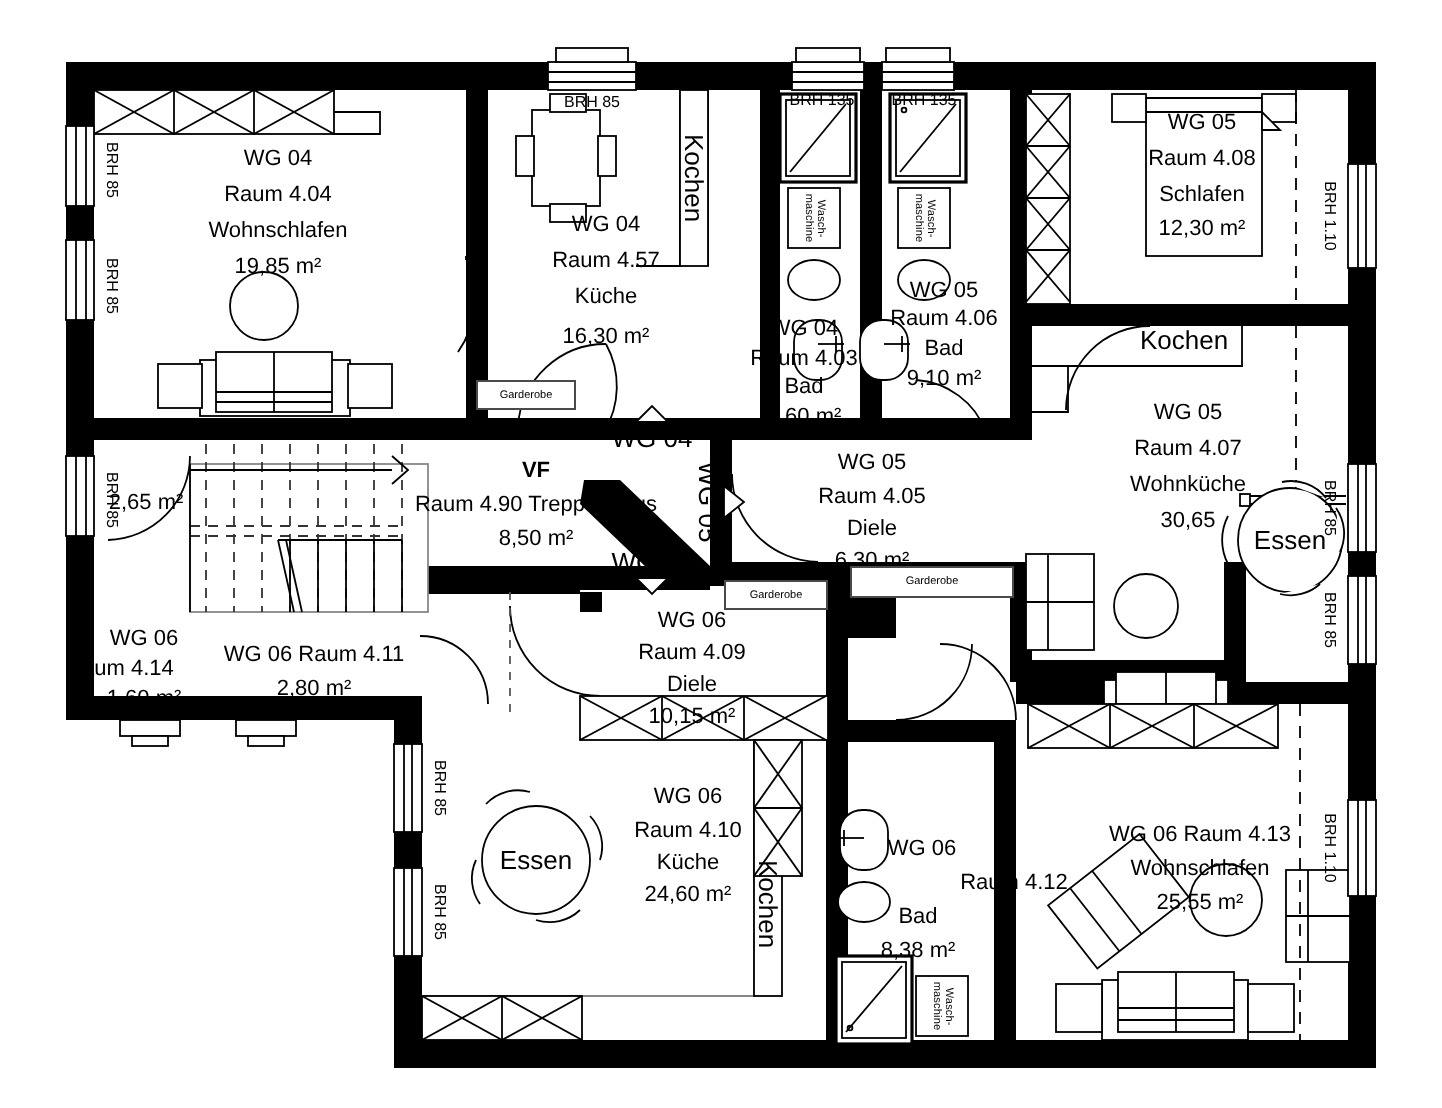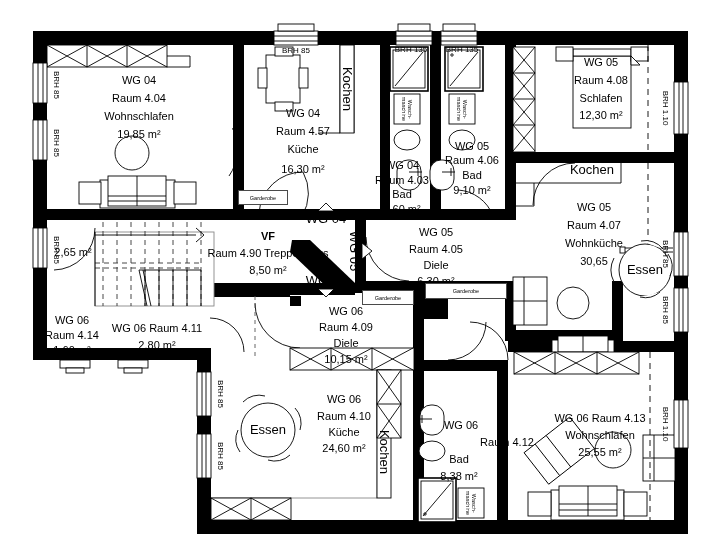--- a/index.html
+++ b/index.html
@@ -443,21 +443,21 @@
 <div class="lbl room-label ctr" style="left:436px;top:265px;">Diele</div>
 <div class="lbl room-label ctr" style="left:436px;top:281px;">6,30 m²</div>
 
 <div class="lbl room-label bold ctr" style="left:268px;top:236px;">VF</div>
 <div class="lbl room-label ctr" style="left:268px;top:253px;">Raum 4.90 Treppenhaus</div>
 <div class="lbl room-label ctr" style="left:268px;top:270px;">8,50 m²</div>
 
 <div class="lbl room-label ctr rot-diag" style="left:73px;top:252px;">2,65 m²</div>
 
 <div class="lbl room-label ctr" style="left:72px;top:320px;">WG 06</div>
-<div class="lbl room-label ctr" style="left:72px;top:335px;">Raum 4.14</div>
+<div class="lbl room-label ctr" style="left:60px;top:335px;">Raum 4.14</div>
 <div class="lbl room-label ctr" style="left:72px;top:350px;">1,60 m²</div>
 
 <div class="lbl room-label ctr" style="left:157px;top:328px;">WG 06 Raum 4.11</div>
 <div class="lbl room-label ctr" style="left:157px;top:345px;">2,80 m²</div>
 
 <div class="lbl room-label ctr" style="left:346px;top:311px;">WG 06</div>
 <div class="lbl room-label ctr" style="left:346px;top:327px;">Raum 4.09</div>
 <div class="lbl room-label ctr" style="left:346px;top:343px;">Diele</div>
 <div class="lbl room-label ctr" style="left:346px;top:359px;">10,15 m²</div>
 

